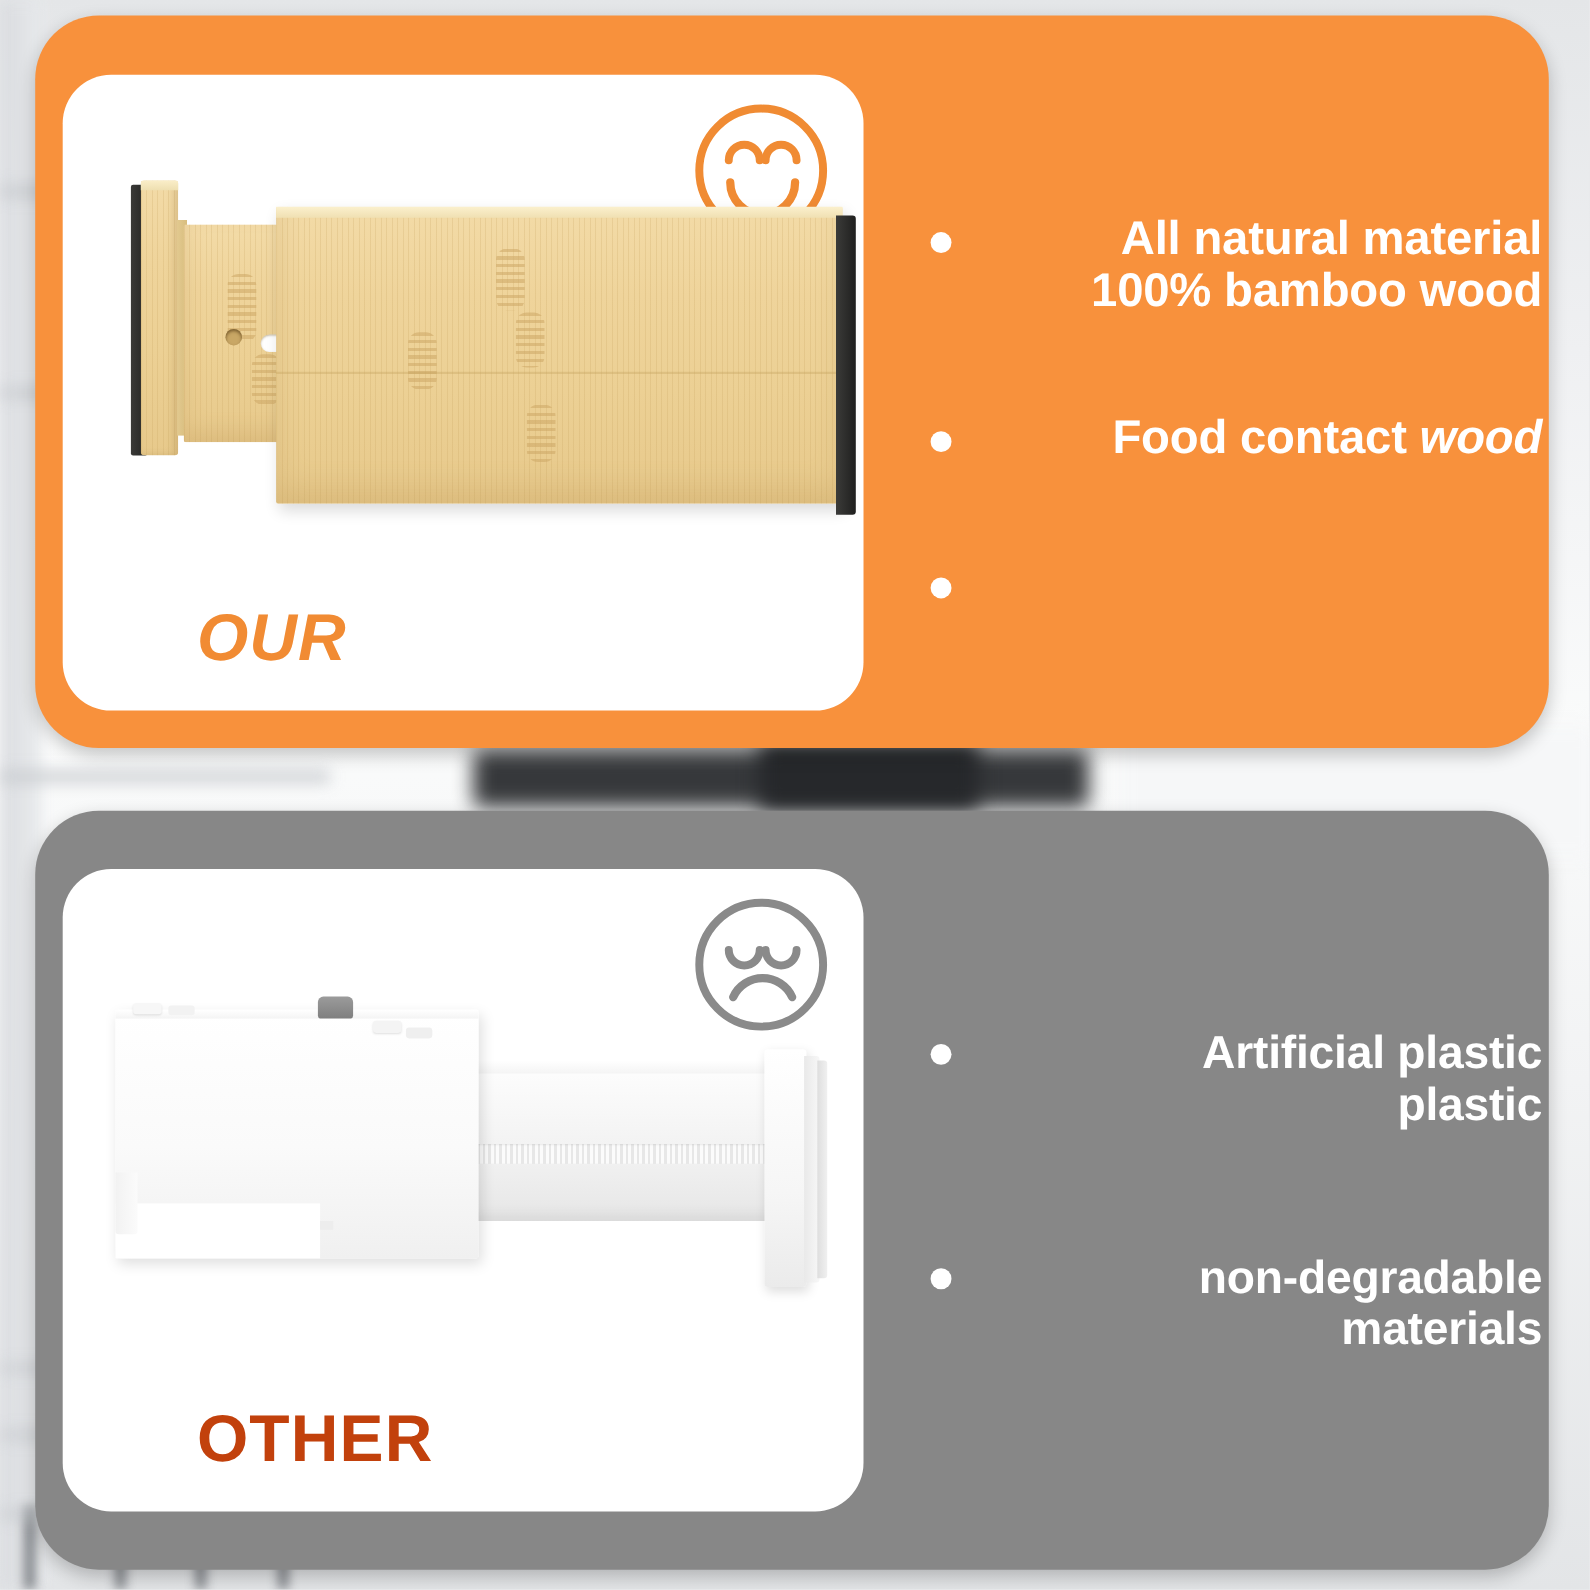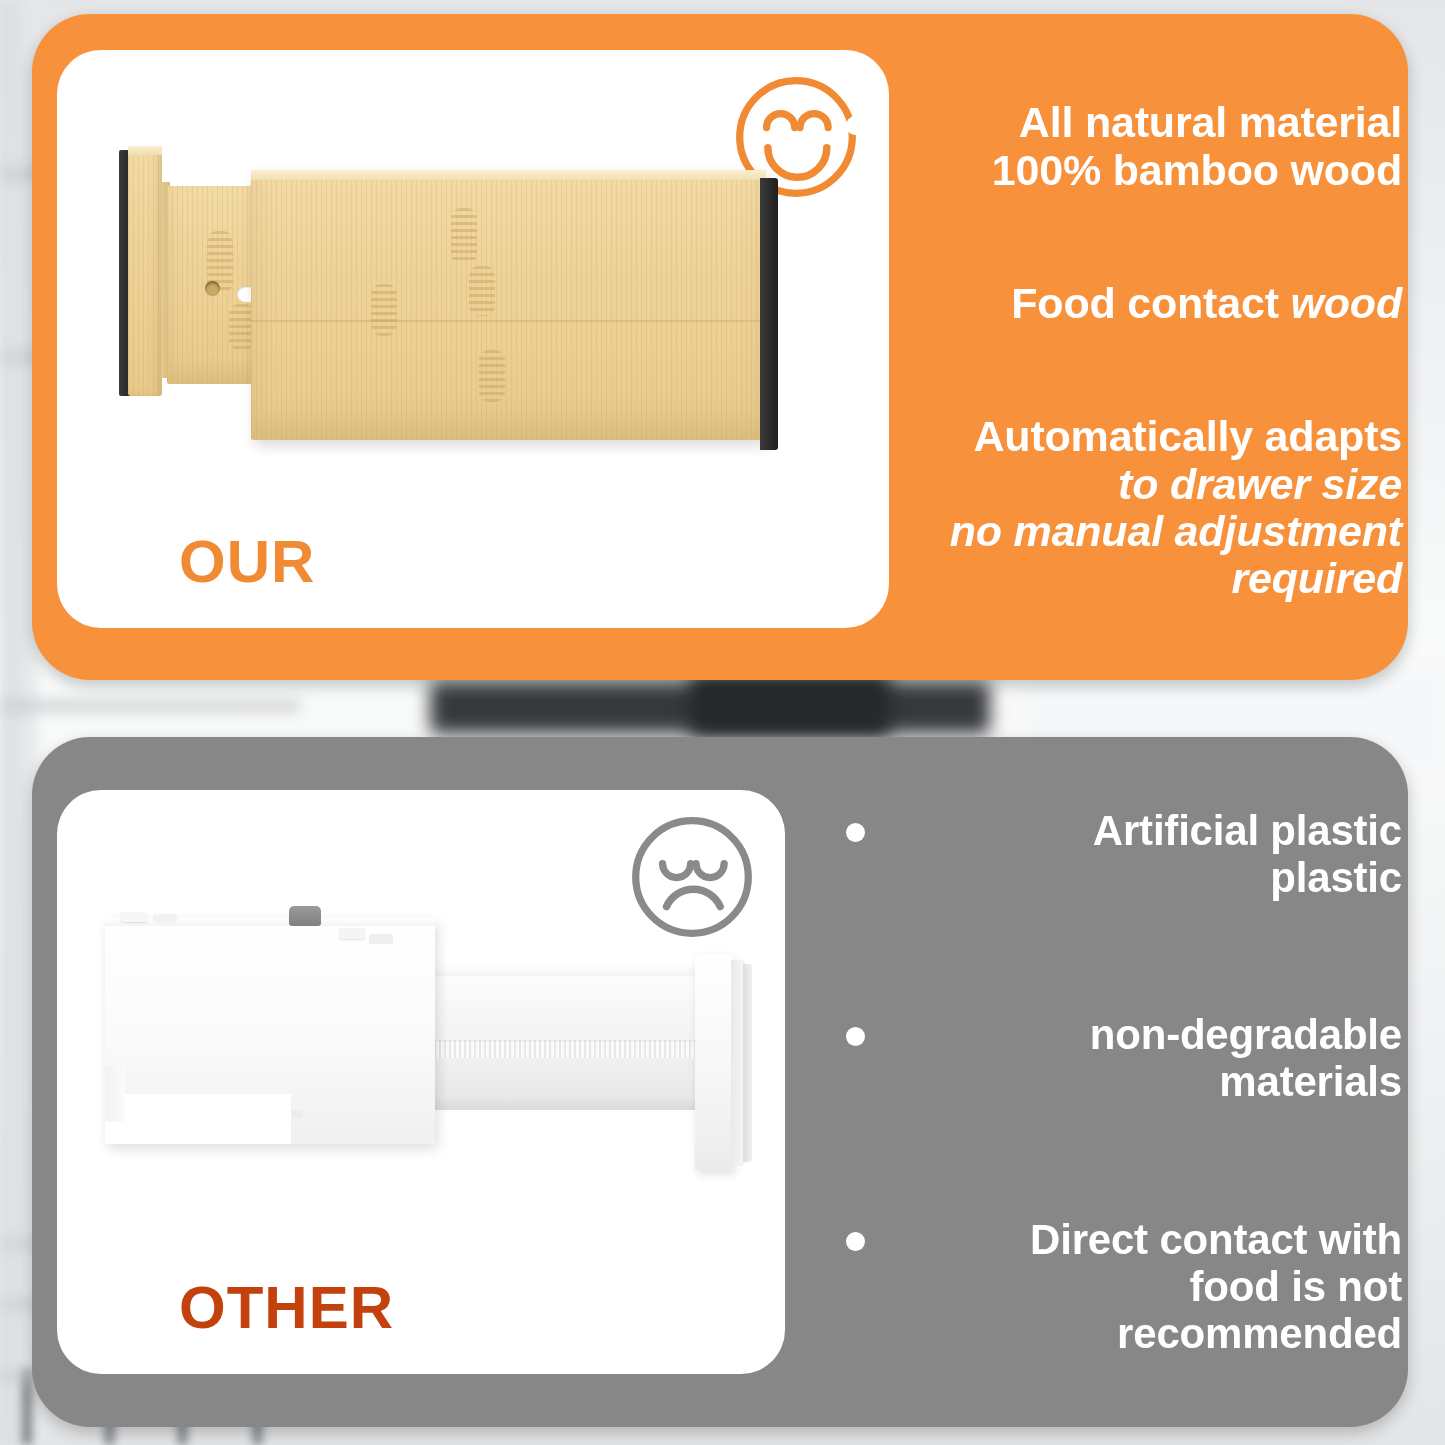--- a/index.html
+++ b/index.html
@@ -28,21 +28,21 @@
     position:absolute;
     border-radius:58px;
     box-shadow:0 6px 16px rgba(0,0,0,.22);
   }
   .panel.orange{left:32px;top:14px;width:1376px;height:666px;background:#F8913C;}
   .panel.gray  {left:32px;top:737px;width:1376px;height:690px;background:#878787;}
 
   .card{
     position:absolute;background:#ffffff;border-radius:44px;
   }
-  .panel.orange .card{left:25px;top:36px;width:832px;height:578px;}
+  .panel.orange .card{left:25px;top:54px;width:728px;height:578px;font-style:italic;}
   .panel.gray   .card{left:25px;top:53px;width:728px;height:584px;}
 
   
   .face{position:absolute;right:26px;top:20px;width:134px;height:134px;}
   .face svg{display:block;width:100%;height:100%;}
 
   
   .plabel{
     position:absolute;left:122px;bottom:36px;
     font-size:60px;font-weight:bold;letter-spacing:1px;line-height:1;
@@ -170,26 +170,20 @@
 
     <div class="bullet">
       <span class="dot"></span>
       <div class="blines">
         <span class="ln"><span>Food contact </span><span class="it">wood</span></span>
       </div>
     </div>
 
     <div class="bullet">
       <span class="dot"></span>
-      <div class="blines">
-        <span class="ln">Automatically adapts</span>
-        <span class="ln it">to drawer size</span>
-        <span class="ln it">no manual adjustment</span>
-        <span class="ln it">required</span>
-      </div>
     </div>
   </div>
 </section>
 
 <section class="panel gray">
 
   <div class="card">
 
     <div class="face">
       <svg viewBox="0 0 100 100" aria-hidden="true">
@@ -240,22 +234,14 @@
     </div>
 
     <div class="bullet">
       <span class="dot"></span>
       <div class="blines">
         <span class="ln">non-degradable</span>
         <span class="ln">materials</span>
       </div>
     </div>
 
-    <div class="bullet">
-      <span class="dot"></span>
-      <div class="blines">
-        <span class="ln">Direct contact with</span>
-        <span class="ln">food is not</span>
-        <span class="ln">recommended</span>
-      </div>
-    </div>
   </div>
 </section>
 
 </body></html>

